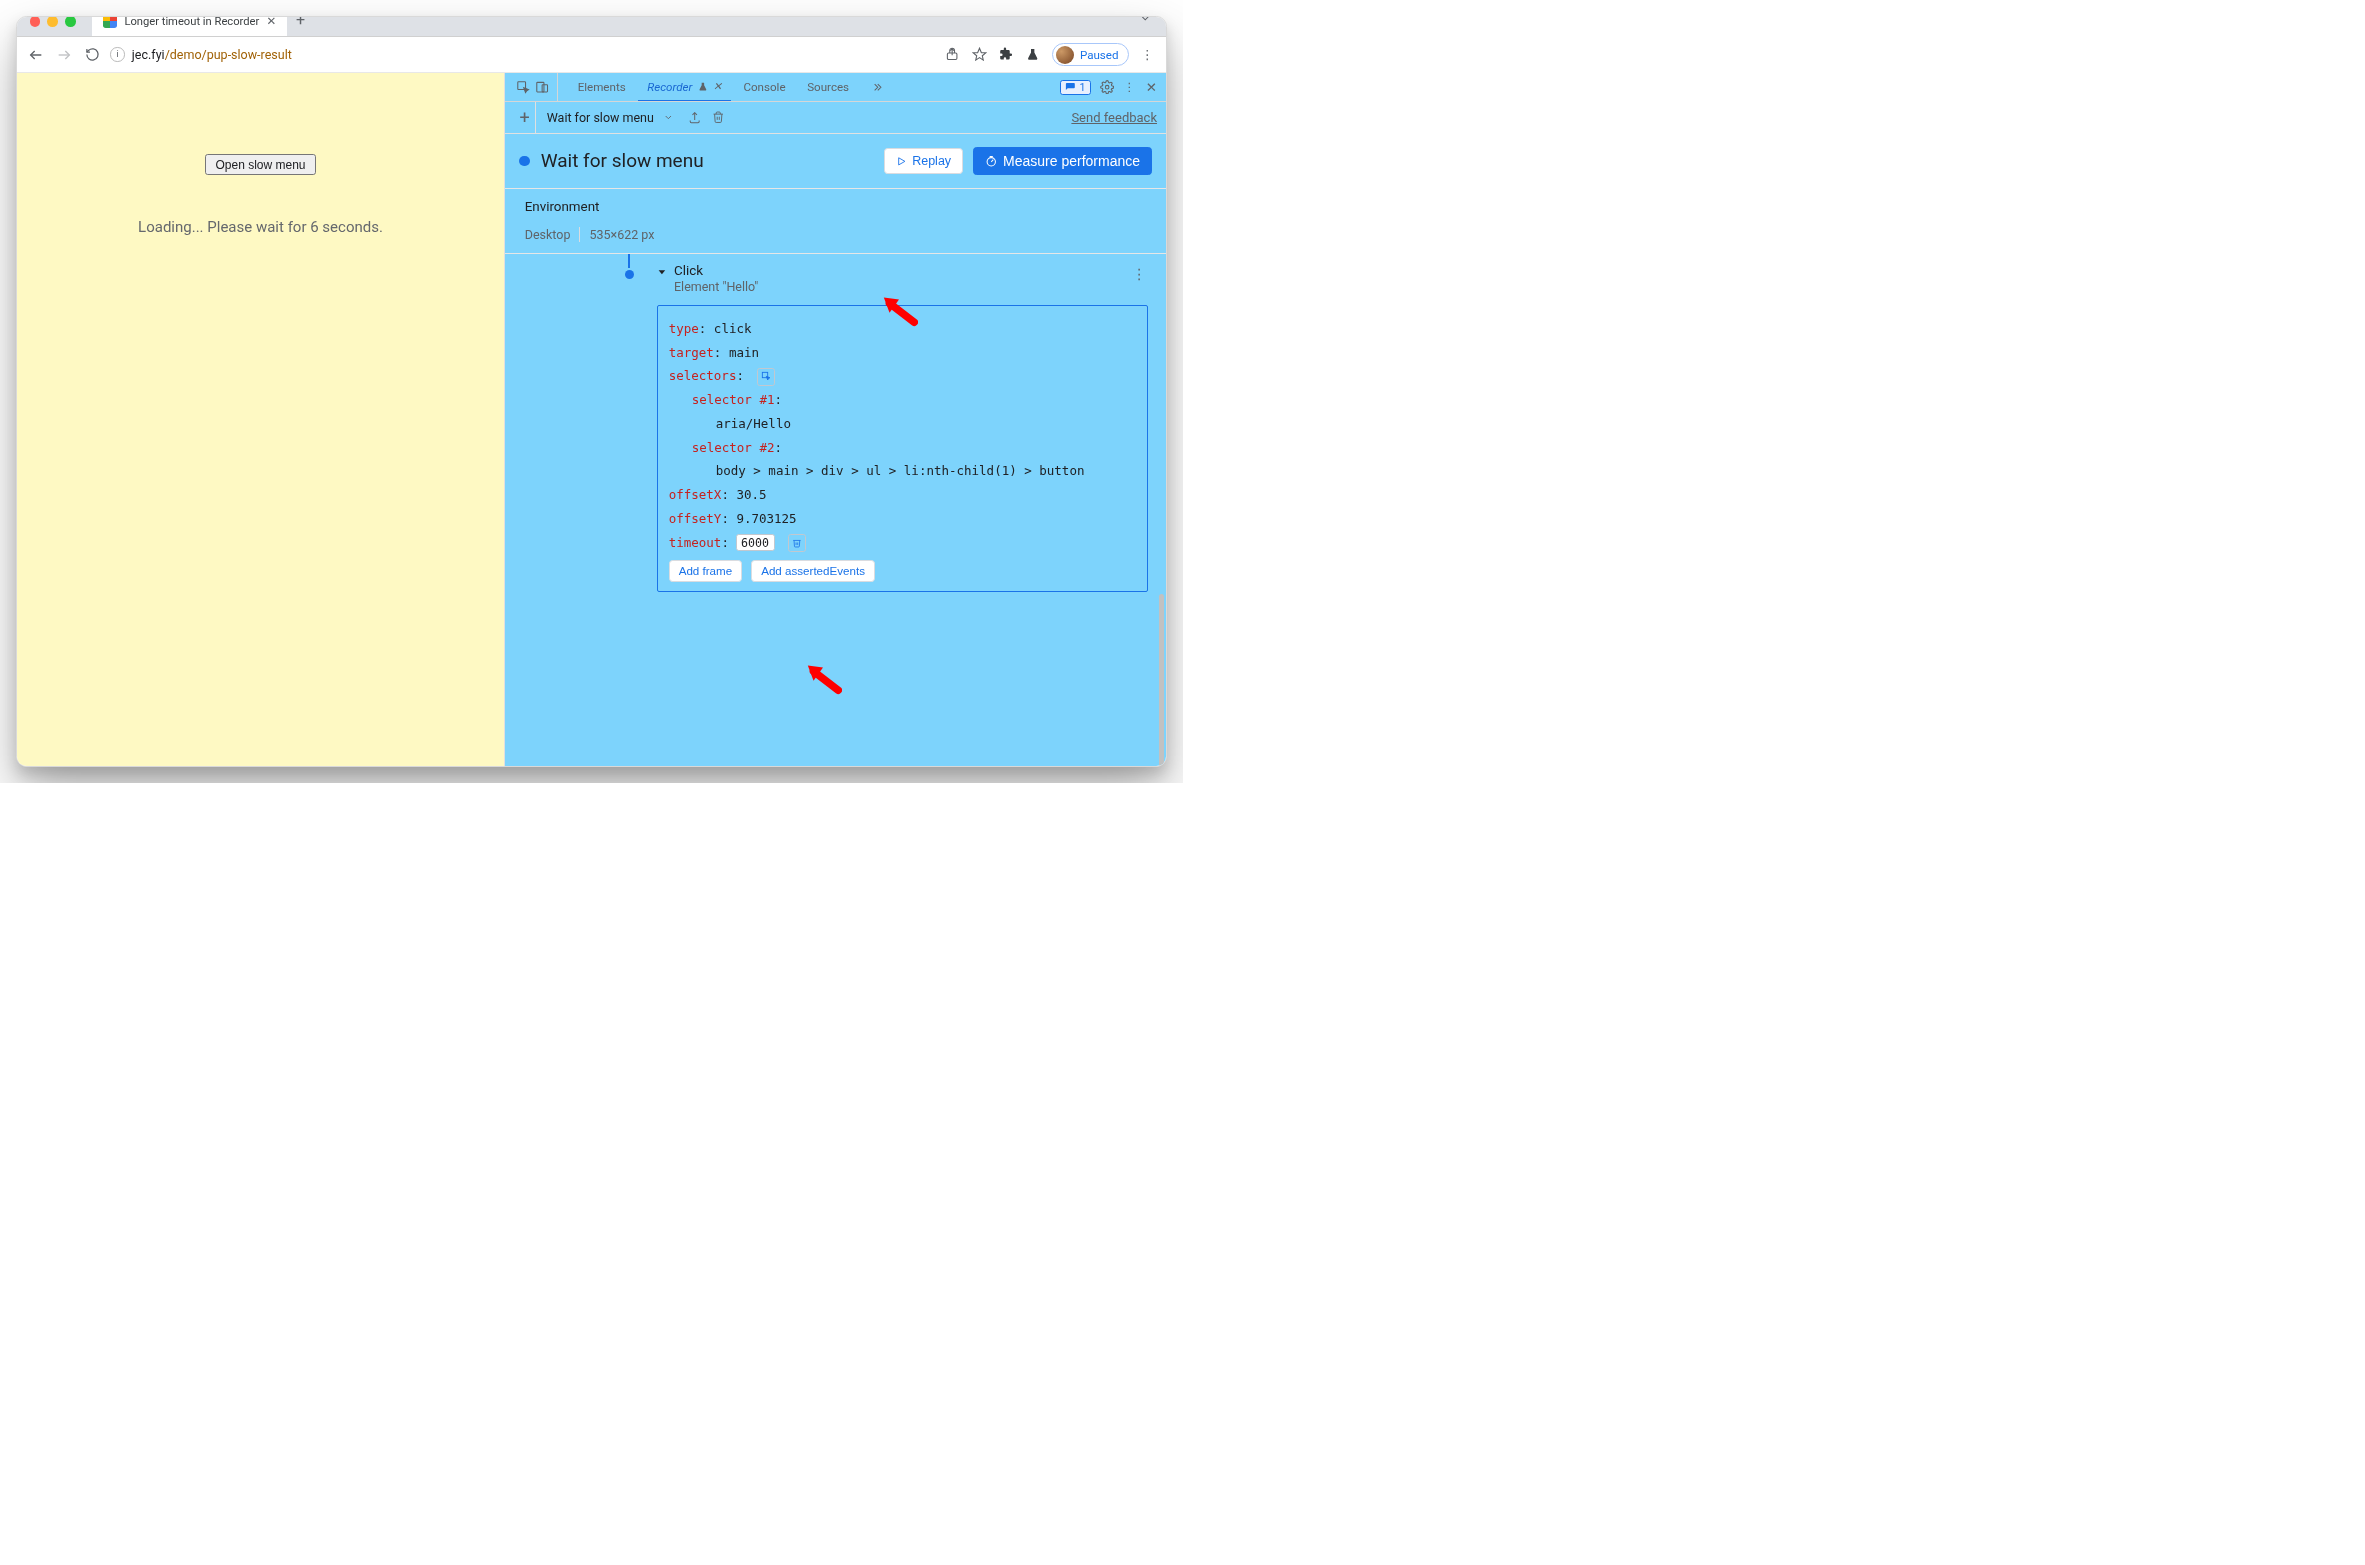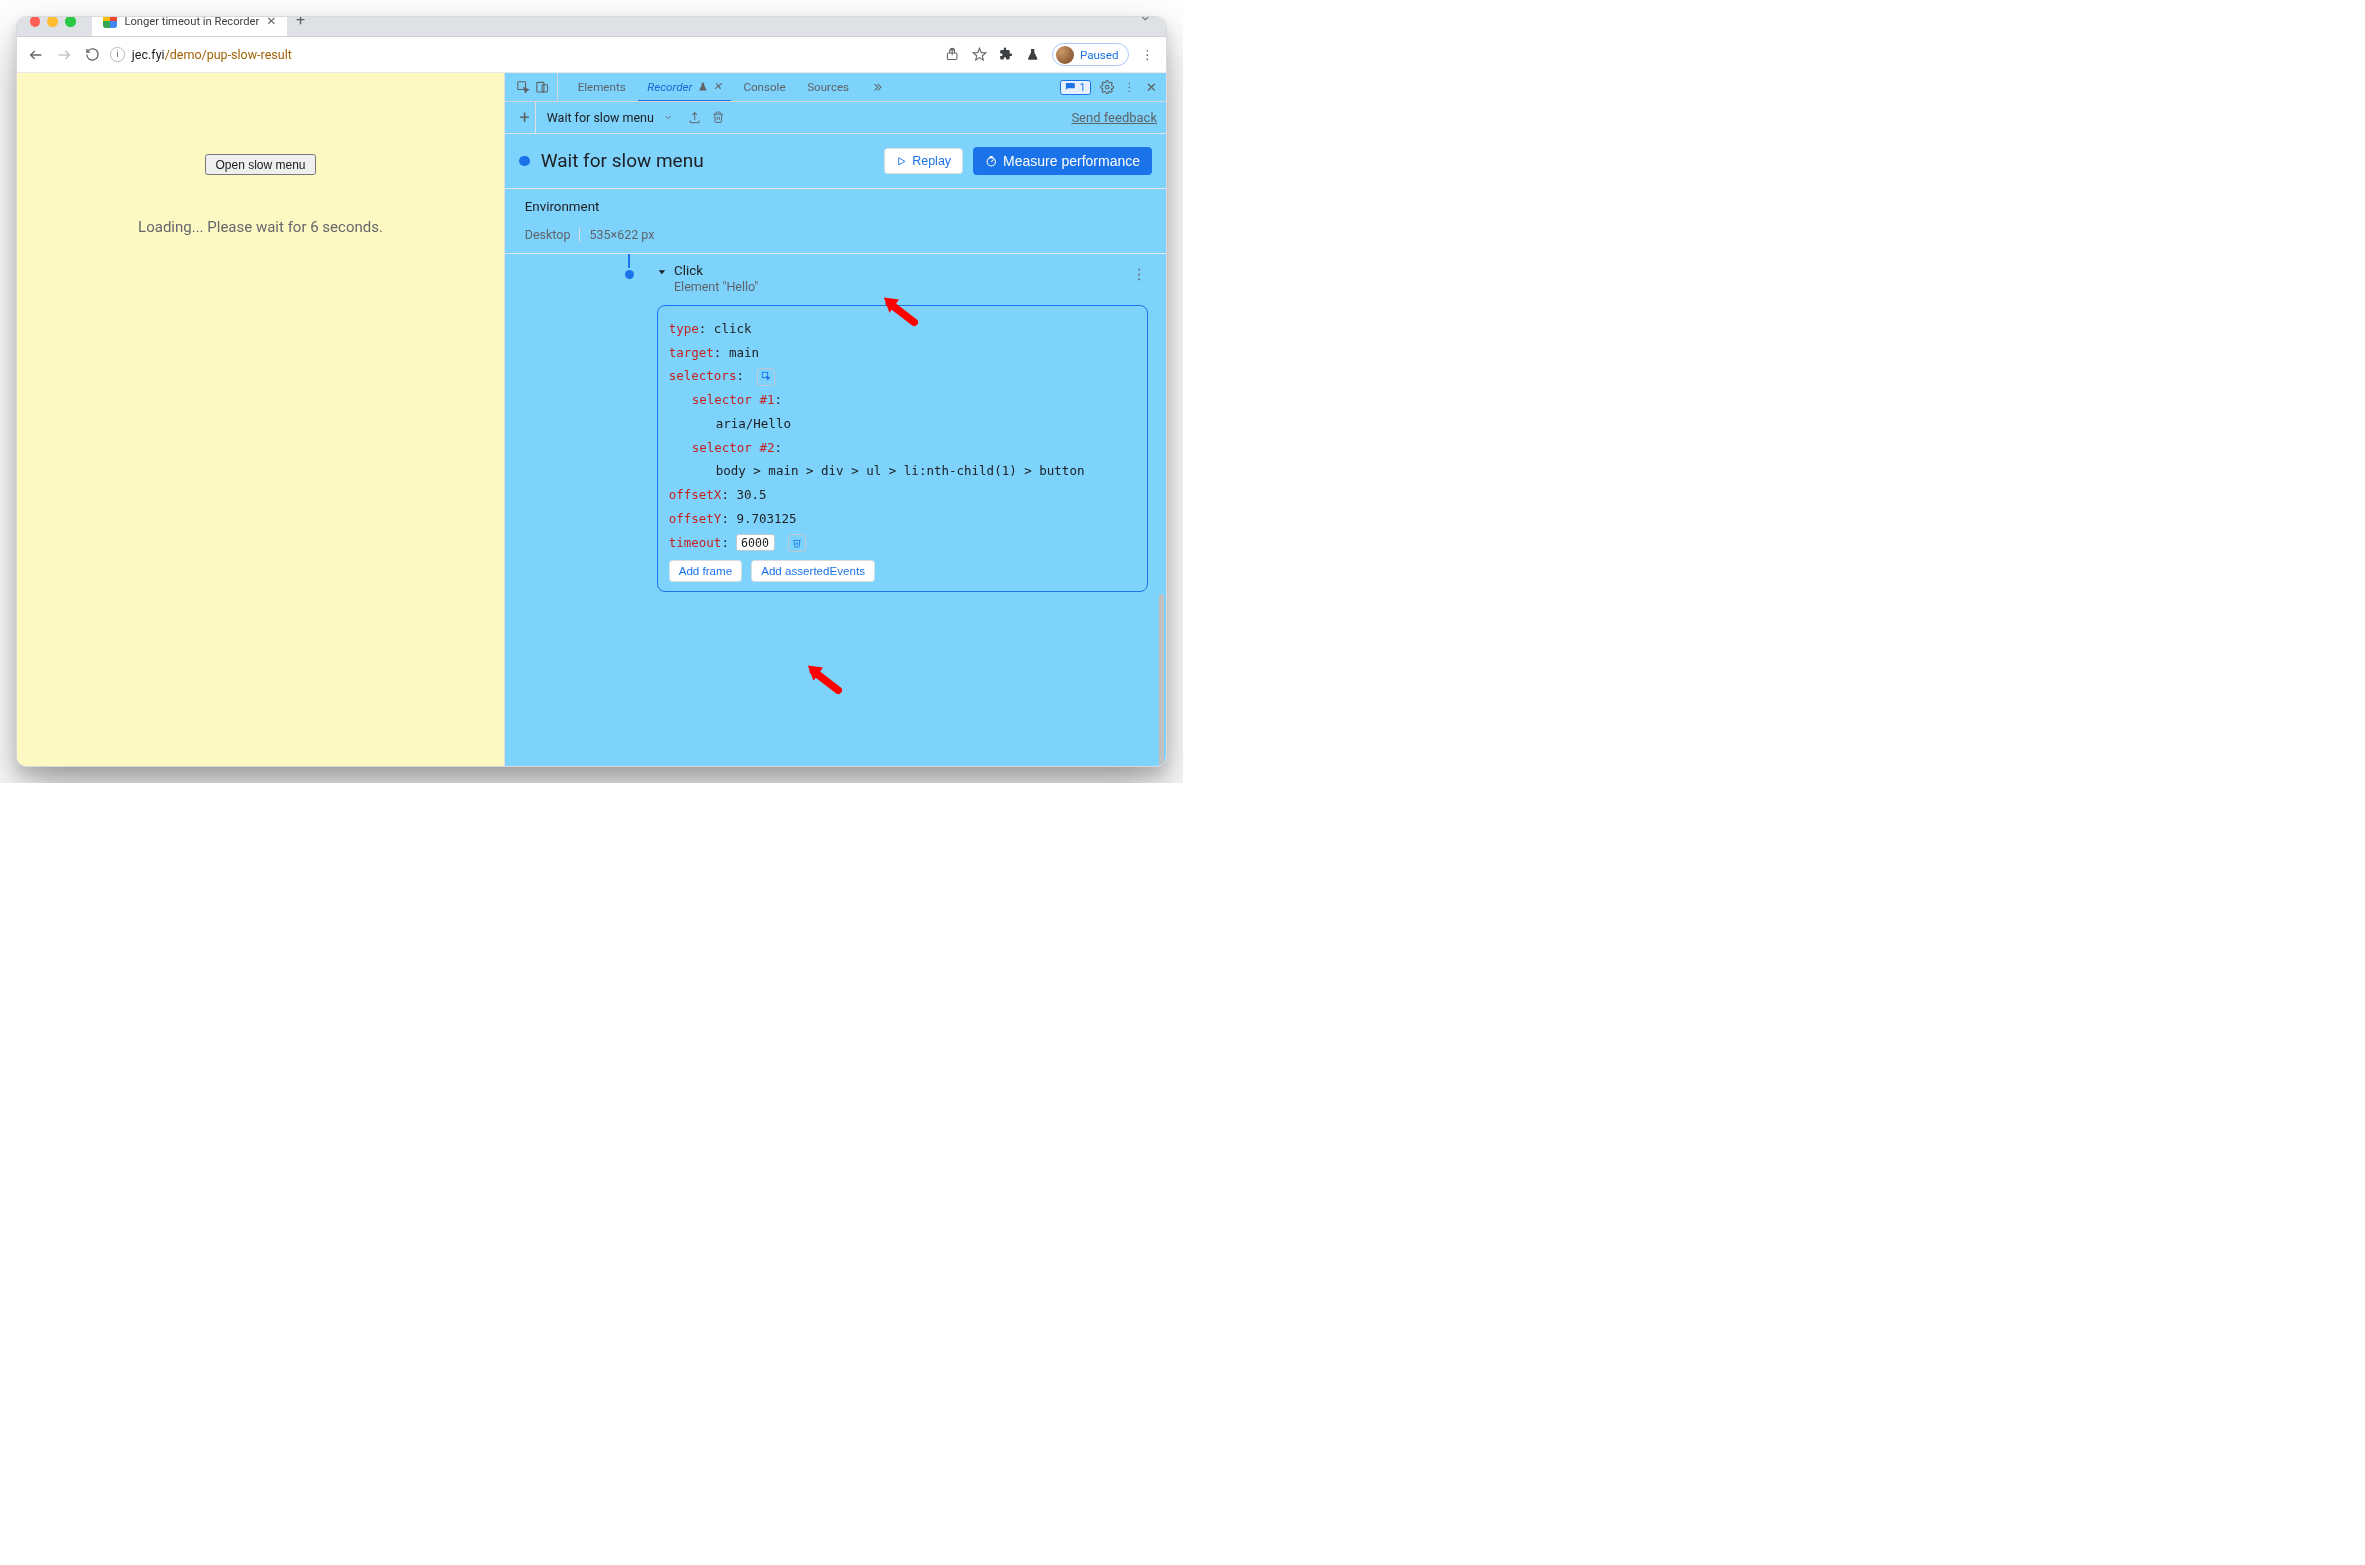--- a/index.html
+++ b/index.html
@@ -252,21 +252,21 @@
   .step-line-up { position:absolute; left:-29px; top:-12.5px; height:18px; width:1.8px; background:#1a73e8; }
   .step-header {
     display:flex; align-items:flex-start; gap:7.2px;
     color:#202124; font-size:13.4px;
   }
   .step-sub { color:#5f6368; font-size:12.5px; margin-left:18px; margin-top:1.8px; }
   .step-menu { position:absolute; right:0; top:3.6px; color:#5f6368; }
 
   .step-details {
     border:1.3px solid #1a73e8;
-    border-radius:8px;
+    border-radius:2px;
     margin-top:10.7px;
     padding: 10.7px 10.7px 9px;
     font-family: ui-monospace, "SF Mono", Menlo, Consolas, monospace;
     font-size: 12.5px;
     line-height: 1.9;
     color:#202124;
     position:relative;
   }
   .k { color:#c5221f; }
   .sel-badge {

